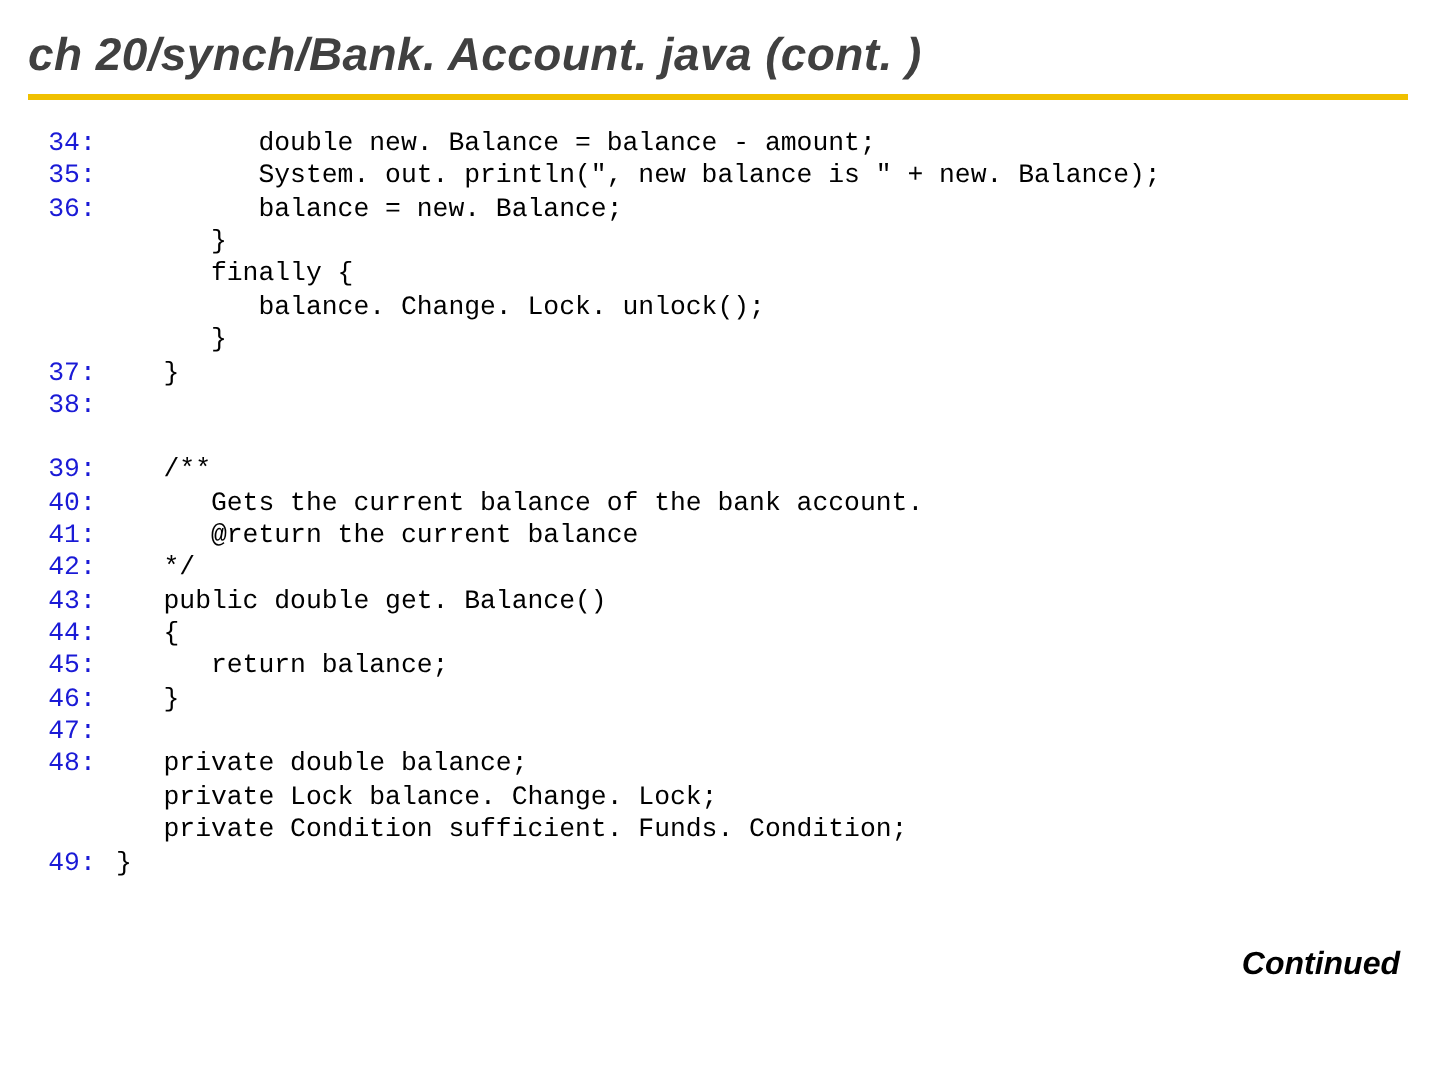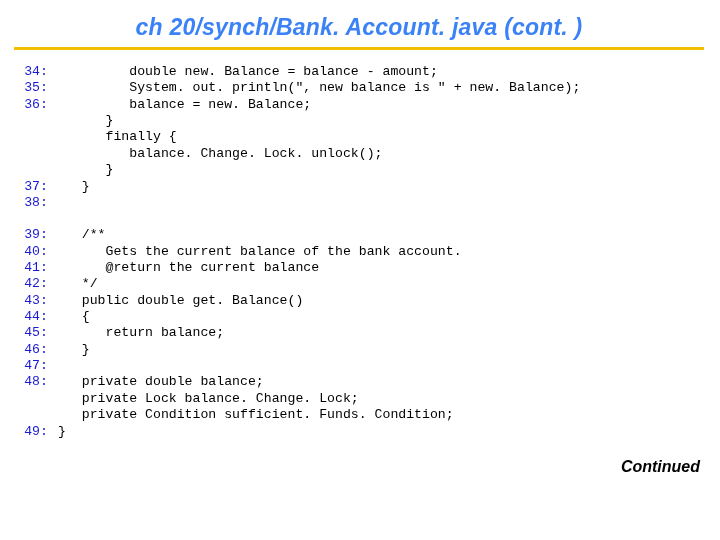--- a/index.html
+++ b/index.html
@@ -1,23 +1,23 @@
 <!DOCTYPE html>
 <html><head>
 <meta charset="utf-8">
 <style>
   * { margin: 0; padding: 0; box-sizing: border-box; }
   html, body { width: 720px; height: 540px; background: #fff; font-family: Arial, Helvetica, sans-serif; }
   .slide { width: 720px; height: 540px; background: #fff; padding: 14px 16px 14px 14px; position: relative; }
-  .title { color: #3b82f6; font-size: 23px; font-weight: bold; font-style: italic; letter-spacing: 0.2px; text-align: center; }
+  .title { color: #404040; font-size: 23px; font-weight: bold; font-style: italic; letter-spacing: 0.2px; }
   .underline { height: 3px; background: #f0c000; margin-top: 6px; margin-bottom: 14px; width: 100%; }
   .code-area { font-family: "Courier New", Courier, monospace; font-size: 13.2px; line-height: 1.24; white-space: pre; color: #000; }
   .row { display: flex; align-items: flex-start; }
   .ln { color: #1a1ad6; width: 44px; text-align: center; display: inline-block; }
-  .continued { position: absolute; right: 20px; bottom: 64px; font-style: italic; font-weight: bold; font-size: 16px; color: #000; }
+  .continued { position: absolute; right: 20px; bottom: 48px; font-style: italic; font-weight: bold; font-size: 16px; color: #000; }
   .blank { height: 16px; }
 </style>
 </head>
 <body>
 
 <div class="slide">
   <div class="title">ch 20/synch/Bank. Account. java  (cont. )</div>
   <div class="underline"></div>
   <div class="code-area" id="code-area"><div class="row"><span class="ln">34:</span><span>         double new. Balance = balance - amount;</span></div><div class="row"><span class="ln">35:</span><span>         System. out. println(", new balance is " + new. Balance);</span></div><div class="row"><span class="ln">36:</span><span>         balance = new. Balance;</span></div><div class="row"><span class="ln"></span><span>      }</span></div><div class="row"><span class="ln"></span><span>      finally {</span></div><div class="row"><span class="ln"></span><span>         balance. Change. Lock. unlock();</span></div><div class="row"><span class="ln"></span><span>      }</span></div><div class="row"><span class="ln">37:</span><span>   }</span></div><div class="row"><span class="ln">38:</span><span></span></div><div class="blank"></div><div class="row"><span class="ln">39:</span><span>   /**</span></div><div class="row"><span class="ln">40:</span><span>      Gets the current balance of the bank account.</span></div><div class="row"><span class="ln">41:</span><span>      @return the current balance</span></div><div class="row"><span class="ln">42:</span><span>   */</span></div><div class="row"><span class="ln">43:</span><span>   public double get. Balance()</span></div><div class="row"><span class="ln">44:</span><span>   {</span></div><div class="row"><span class="ln">45:</span><span>      return balance;</span></div><div class="row"><span class="ln">46:</span><span>   }</span></div><div class="row"><span class="ln">47:</span><span></span></div><div class="row"><span class="ln">48:</span><span>   private double balance;</span></div><div class="row"><span class="ln"></span><span>   private Lock balance. Change. Lock;</span></div><div class="row"><span class="ln"></span><span>   private Condition sufficient. Funds. Condition;</span></div><div class="row"><span class="ln">49:</span><span>}</span></div></div>
   <div class="continued">Continued</div>

